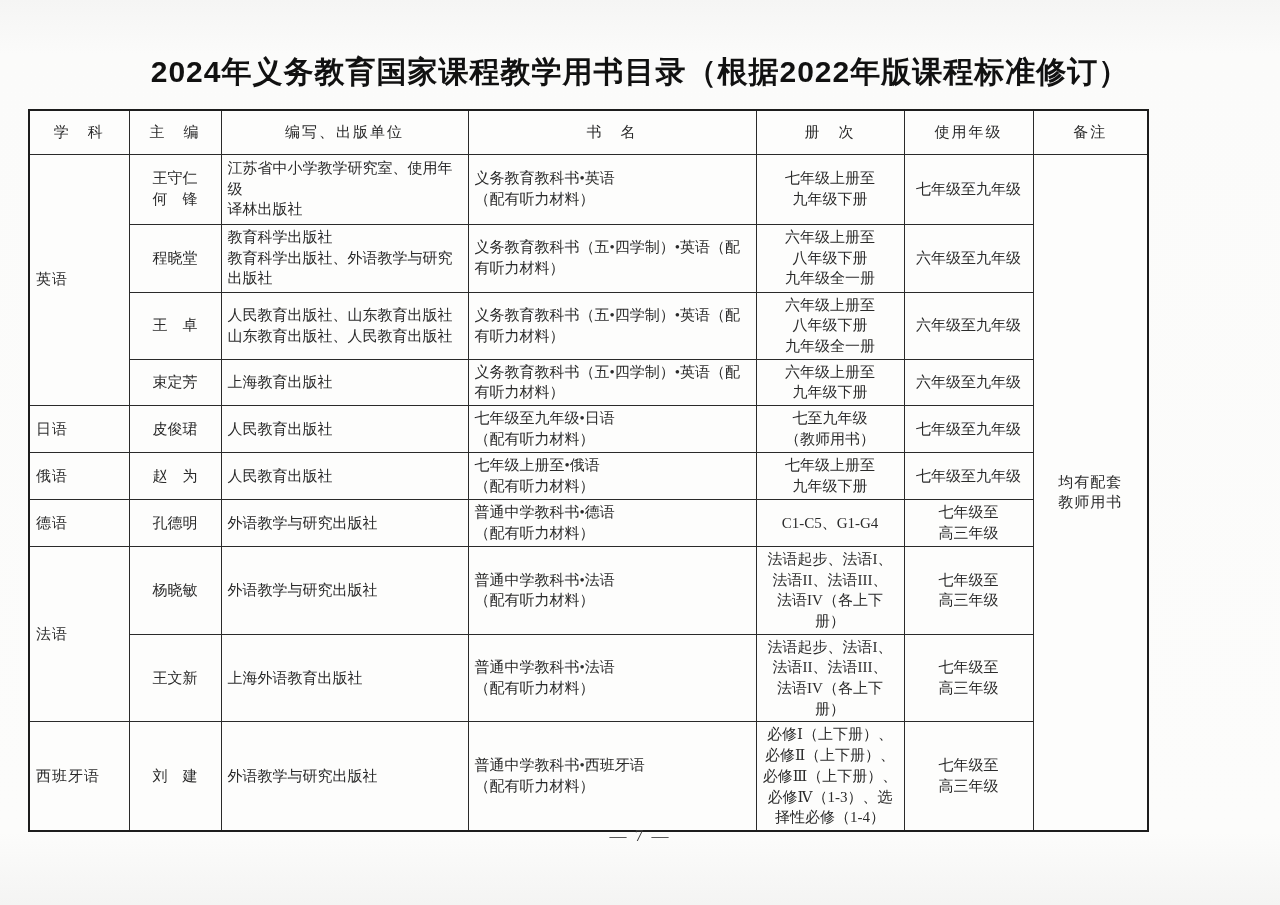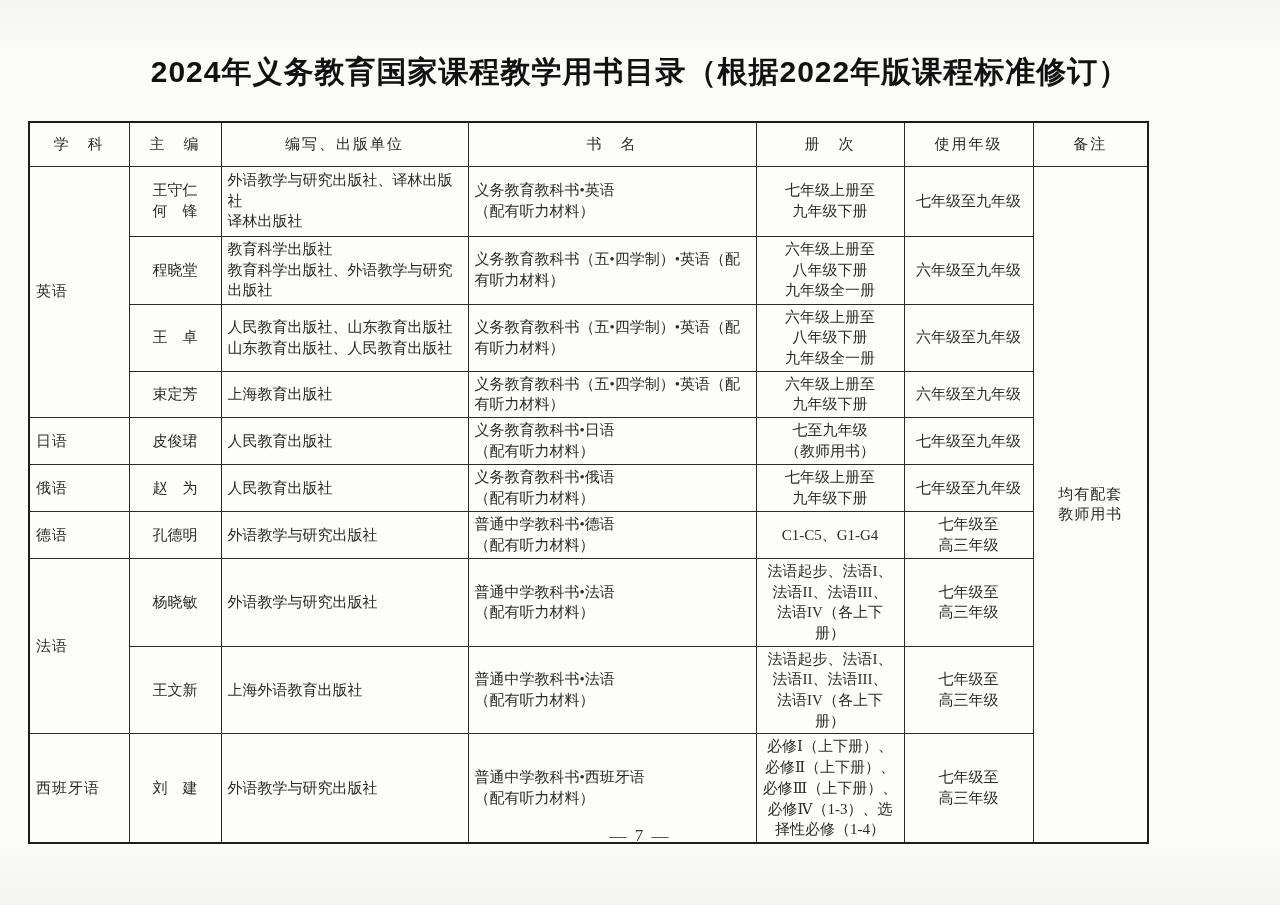--- a/index.html
+++ b/index.html
@@ -9,21 +9,21 @@
     font-family:"Liberation Serif","DejaVu Serif",serif;
     color:#262626;
     position:relative;
     overflow:hidden;
   }
   .page{
     position:absolute;inset:0;
     background:linear-gradient(180deg,#f5f5f4 0%,#fbfbfa 6%,#fcfcfb 92%,#f4f4f3 100%);
   }
   .doc-title{
-    margin:52px 0 28px 0;
+    margin:52px 0 16px 0;
     text-align:center;
     font-size:30px;
     font-weight:bold;
     letter-spacing:1px;
     color:#111;
     font-family:"Liberation Sans","DejaVu Sans",sans-serif;
   }
   table.catalog{
     border-collapse:collapse;
     table-layout:fixed;
@@ -108,21 +108,21 @@
       <th class="hdr">书　名</th>
       <th class="hdr">册　次</th>
       <th class="hdr">使用年级</th>
       <th class="hdr">备注</th>
     </tr>
 
     <tr style="height:70px;">
       <td class="subject" rowspan="4">英语</td>
       <td class="c">王守仁
 何　锋</td>
-      <td class="l">外语教学与研究出版社、译林出版社
+      <td class="l">江苏省中小学教学研究室、使用年级
 译林出版社</td>
       <td class="l">义务教育教科书•英语
 （配有听力材料）</td>
       <td class="c">七年级上册至
 九年级下册</td>
       <td class="c">七年级至九年级</td>
       <td class="remark" rowspan="10">均有配套
 教师用书</td>
     </tr>
 
@@ -154,32 +154,32 @@
       <td class="l">义务教育教科书（五•四学制）•英语（配有听力材料）</td>
       <td class="c">六年级上册至
 九年级下册</td>
       <td class="c">六年级至九年级</td>
     </tr>
 
     <tr style="height:47px;margin-left:21px;">
       <td class="subject">日语</td>
       <td class="c">皮俊珺</td>
       <td class="l">人民教育出版社</td>
-      <td class="l">义务教育教科书•日语
+      <td class="l">七年级至九年级•日语
 （配有听力材料）</td>
       <td class="c">七至九年级
 （教师用书）</td>
       <td class="c">七年级至九年级</td>
     </tr>
 
     <tr style="height:47px;">
       <td class="subject">俄语</td>
       <td class="c">赵　为</td>
       <td class="l">人民教育出版社</td>
-      <td class="l">义务教育教科书•俄语
+      <td class="l">七年级上册至•俄语
 （配有听力材料）</td>
       <td class="c">七年级上册至
 九年级下册</td>
       <td class="c">七年级至九年级</td>
     </tr>
 
     <tr style="height:47px;">
       <td class="subject">德语</td>
       <td class="c">孔德明</td>
       <td class="l">外语教学与研究出版社</td>

